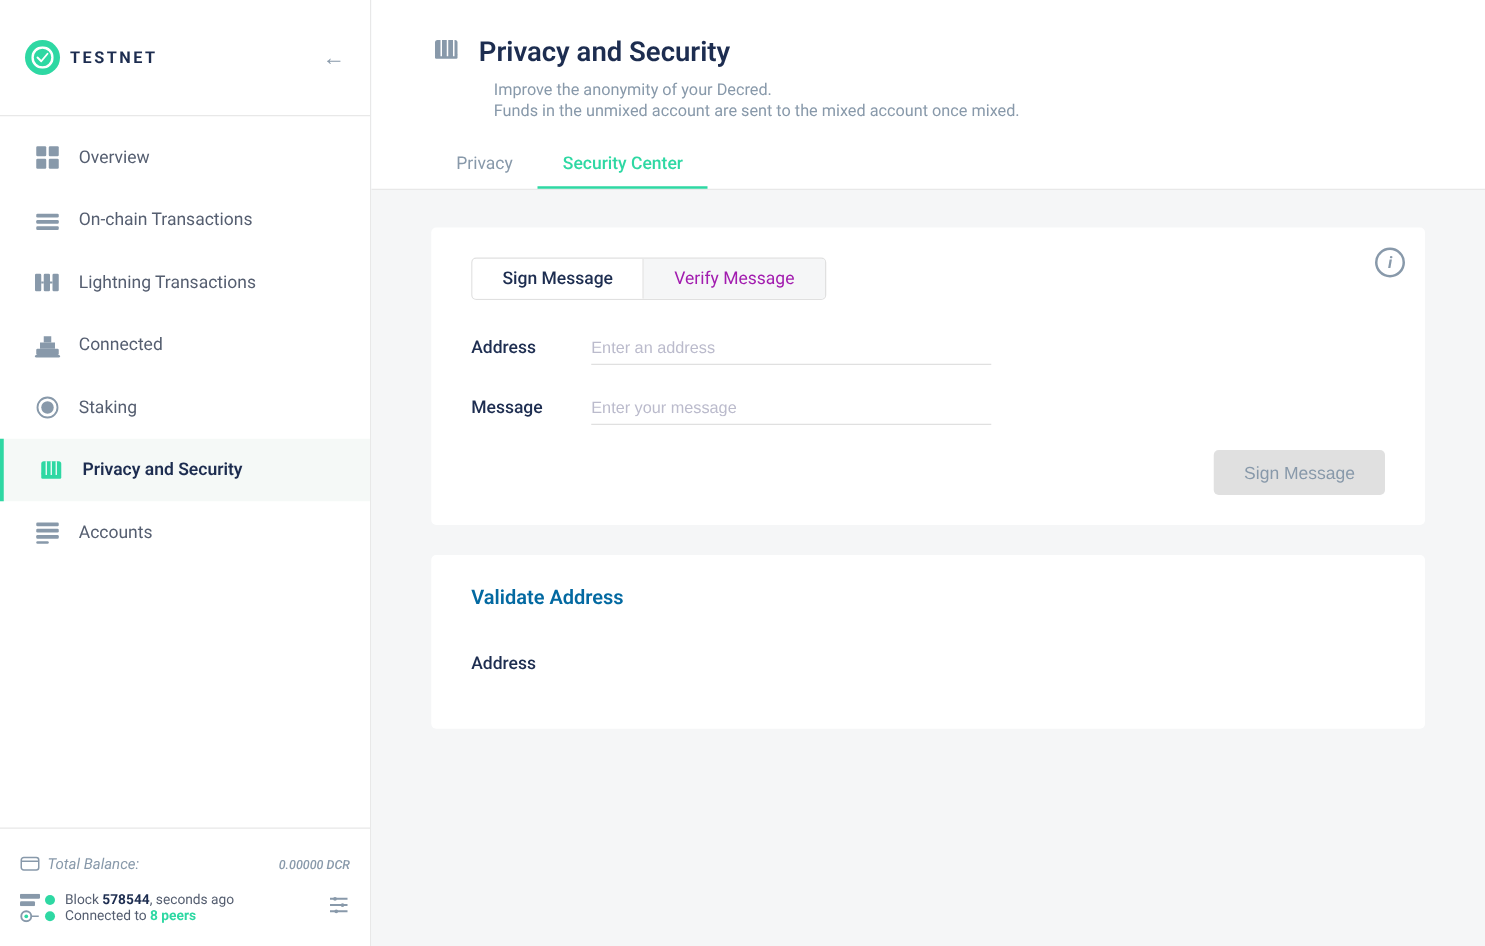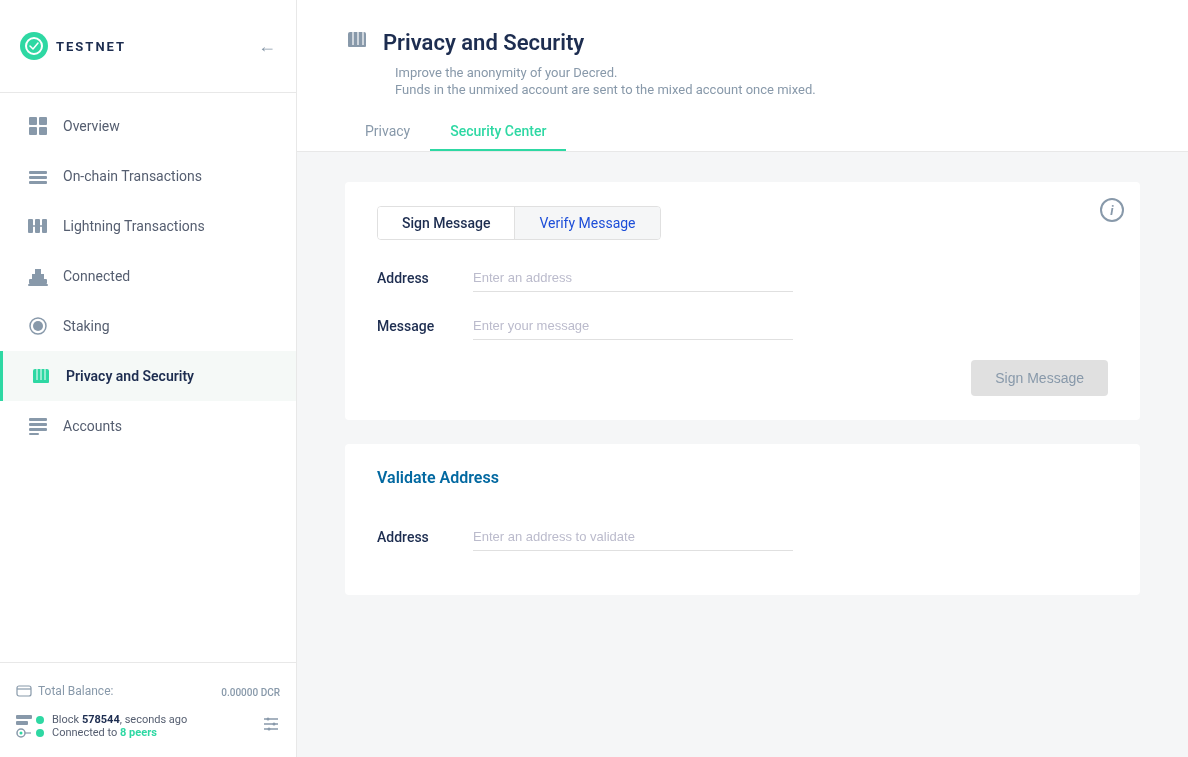--- a/index.html
+++ b/index.html
@@ -87,20 +87,21 @@
 
     .sidebar-footer {
       border-top: 1px solid #e8e8e8;
       padding: 12px 16px;
     }
     .balance-row {
       display: flex;
       align-items: flex-end;
       justify-content: space-between;
       padding: 8px 0;
+      font-style: italic;
     }
     .balance-label {
       font-size: 12px;
       color: #8899aa;
       display: flex;
       align-items: center;
       gap: 6px;
     }
     .balance-value {
       font-size: 14px;
@@ -224,21 +225,21 @@
       gap: 0;
       margin-bottom: 24px;
       border: 1px solid #e0e0e0;
       border-radius: 4px;
       overflow: hidden;
       width: fit-content;
     }
     .sub-tab {
       padding: 8px 24px;
       font-size: 14px;
-      color: #1d4ed8;
+      color: #a21caf;
       cursor: pointer;
       background: #f5f6f7;
       border-right: 1px solid #e0e0e0;
       transition: background 0.15s;
     }
     .sub-tab:last-child { border-right: none; }
     .sub-tab.active {
       background: #fff;
       color: #1d2d50;
       font-weight: 500;
@@ -504,18 +505,17 @@
       <div class="btn-row">
         <button class="btn-primary">Sign Message</button>
       </div>
     </div>
 
     <div class="card">
       <h2 class="section-title">Validate Address</h2>
 
       <div class="form-row">
         <label class="form-label">Address</label>
-        <input class="form-input" type="text" placeholder="Enter an address to validate" style="">
       </div>
     </div>
 
   </div>
 </main>
 
 </body></html>

